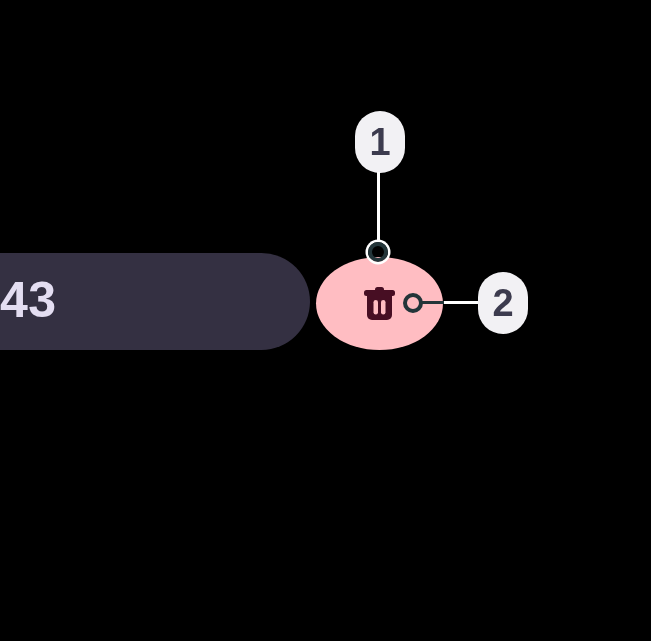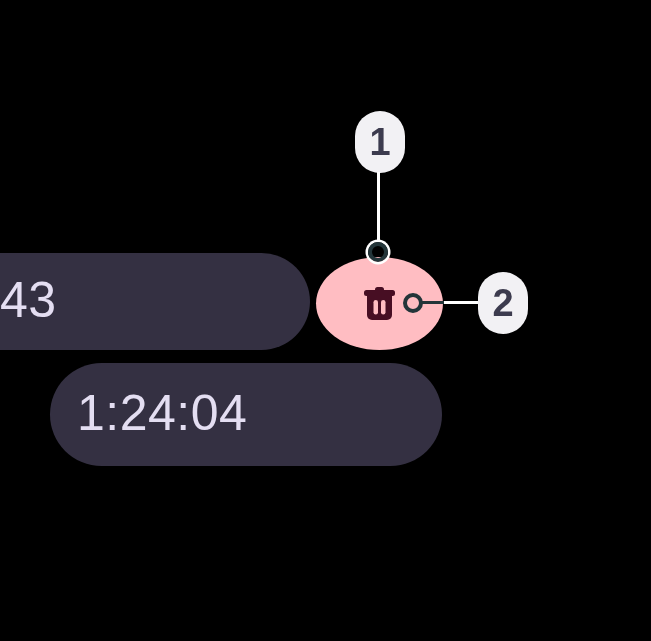--- a/index.html
+++ b/index.html
@@ -36,21 +36,21 @@
     left: 50px;
     top: 363px;
     width: 392px;
     height: 103px;
     border-radius: 51.5px;
     padding-left: 27px;
   }
   .chip-text {
     color: #E4DEF2;
     font-size: 50px;
-    font-weight: 400;
+    font-weight: 700;
     letter-spacing: 0.5px;
     line-height: 1;
     padding-bottom: 4px;
   }
 
   
   #delete-btn {
     position: absolute;
     left: 316px;
     top: 257px;
@@ -141,23 +141,20 @@
   <button id="delete-btn" aria-label="Delete">
     <svg width="31" height="33" viewBox="0 0 31 33" xmlns="http://www.w3.org/2000/svg">
       <rect x="11" y="0" width="9" height="6" rx="2.5" fill="#470E23"></rect>
       <rect x="0" y="3" width="31" height="6" rx="2.5" fill="#470E23"></rect>
       <path d="M3 9 h25 v19 a5 5 0 0 1 -5 5 h-15 a5 5 0 0 1 -5 -5 z" fill="#470E23"></path>
       <rect x="9.5" y="13" width="4.5" height="14.5" rx="2.25" fill="#FFBDC2"></rect>
       <rect x="17" y="13" width="4.5" height="14.5" rx="2.25" fill="#FFBDC2"></rect>
     </svg>
   </button>
 
-  <div class="chip" id="chip-timer">
-    <span class="chip-text">1:24:04</span>
-  </div>
 
   <div class="callout-badge" id="badge-1">
     <span>1</span>
   </div>
   <div class="connector" id="line-1"></div>
   <div class="marker-ring" id="marker-1"></div>
 
   <div class="marker-ring" id="marker-2"></div>
   <div class="connector" id="line-2-dark"></div>
   <div class="connector" id="line-2-light"></div>

